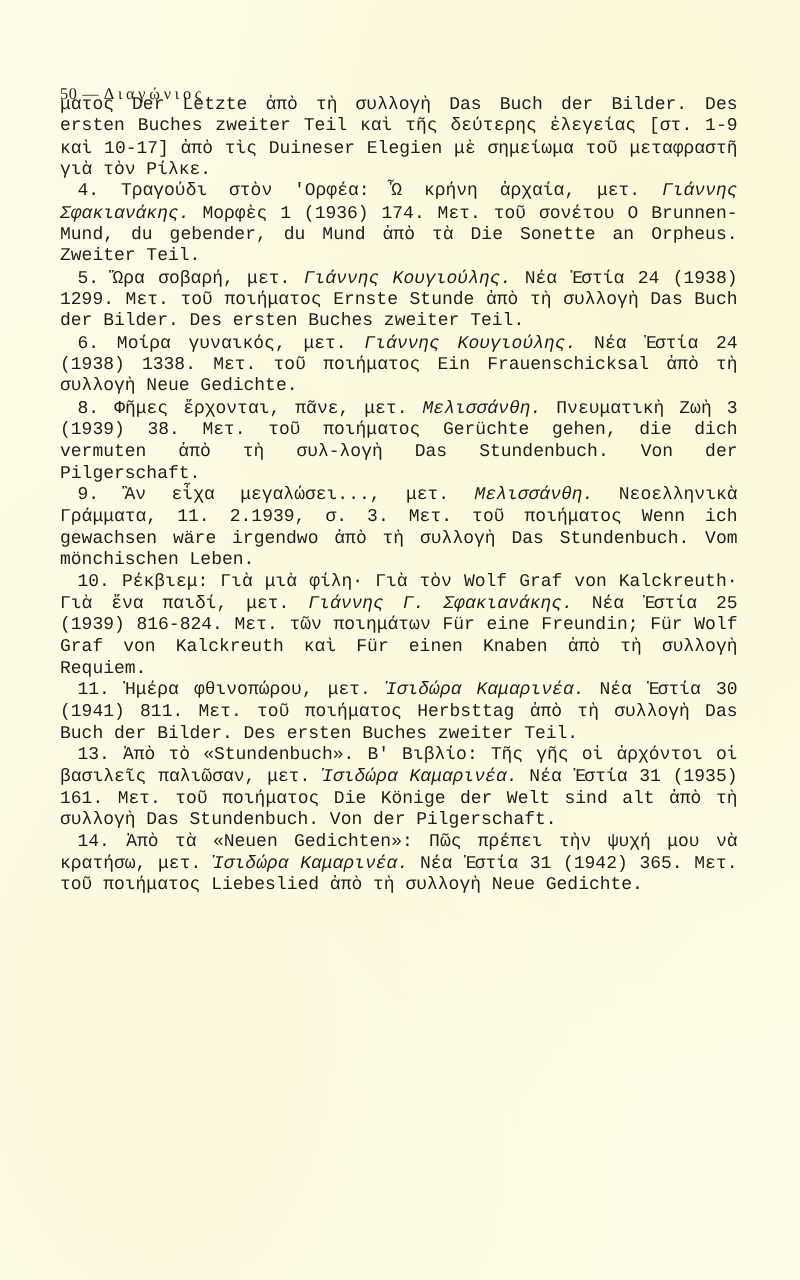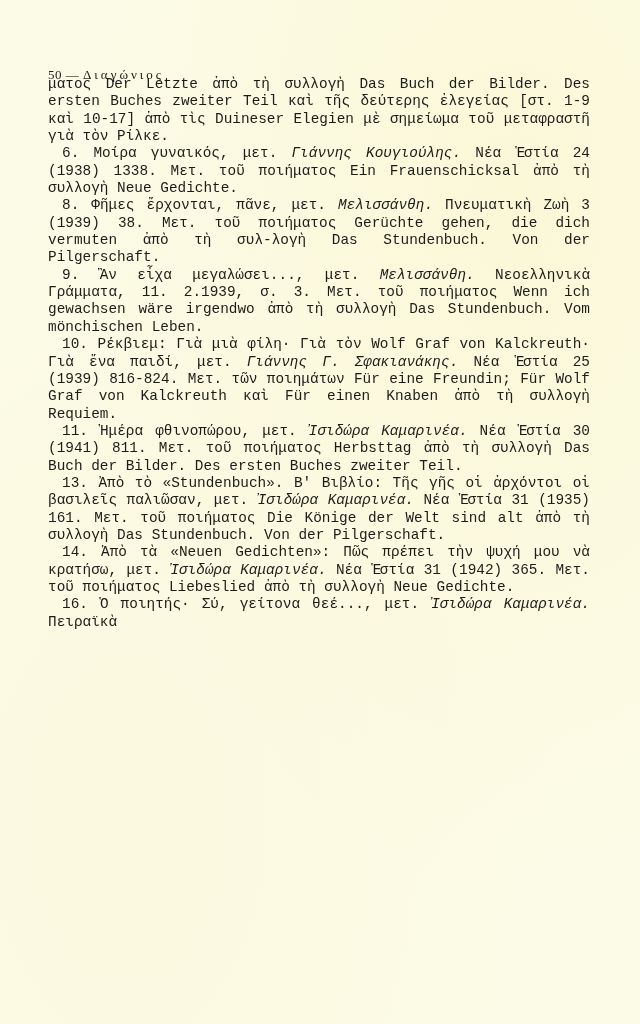--- a/index.html
+++ b/index.html
@@ -36,23 +36,24 @@
 <div class="page">
   <div class="running-head">
     <span>50</span>
     <span>—</span>
     <span class="title">Διαγώνιος</span>
   </div>
 
   <div class="body">
     <p class="lead">ματος Der Letzte ἀπὸ τὴ συλλογὴ Das Buch der Bilder. Des ersten Buches zweiter Teil καὶ τῆς δεύτερης ἐλεγείας [στ. 1-9 καὶ 10-17] ἀπὸ τὶς Duineser Elegien μὲ σημείωμα τοῦ μεταφραστῆ γιὰ τὸν Ρίλκε.</p>
     <div id="entries">
+        <p class="entry"><span>4.</span> <span>Τραγούδι στὸν 'Ορφέα: Ὦ κρήνη ἀρχαία, μετ.</span> <span class="tr">Γιάννης Σφακιανάκης.</span> <span>Μορφὲς 1 (1936) 174. Μετ. τοῦ σονέτου O Brunnen-Mund, du gebender, du Mund ἀπὸ τὰ Die Sonette an Orpheus. Zweiter Teil.</span></p>
+        <p class="entry"><span>5.</span> <span>Ὥρα σοβαρή, μετ.</span> <span class="tr">Γιάννης Κουγιούλης.</span> <span>Νέα Ἑστία 24 (1938) 1299. Μετ. τοῦ ποιήματος Ernste Stunde ἀπὸ τὴ συλλογὴ Das Buch der Bilder. Des ersten Buches zweiter Teil.</span></p>
         <p class="entry"><span>6.</span> <span>Μοίρα γυναικός, μετ.</span> <span class="tr">Γιάννης Κουγιούλης.</span> <span>Νέα Ἑστία 24 (1938) 1338. Μετ. τοῦ ποιήματος Ein Frauenschicksal ἀπὸ τὴ συλλογὴ Neue Gedichte.</span></p>
         <p class="entry"><span>8.</span> <span>Φῆμες ἔρχονται, πᾶνε, μετ.</span> <span class="tr">Μελισσάνθη.</span> <span>Πνευματικὴ Ζωὴ 3 (1939) 38. Μετ. τοῦ ποιήματος Gerüchte gehen, die dich vermuten ἀπὸ τὴ συλ-λογὴ Das Stundenbuch. Von der Pilgerschaft.</span></p>
         <p class="entry"><span>9.</span> <span>Ἂν εἶχα μεγαλώσει..., μετ.</span> <span class="tr">Μελισσάνθη.</span> <span>Νεοελληνικὰ Γράμματα, 11. 2.1939, σ. 3. Μετ. τοῦ ποιήματος Wenn ich gewachsen wäre irgendwo ἀπὸ τὴ συλλογὴ Das Stundenbuch. Vom mönchischen Leben.</span></p>
         <p class="entry"><span>10.</span> <span>Ρέκβιεμ: Γιὰ μιὰ φίλη· Γιὰ τὸν Wolf Graf von Kalckreuth· Γιὰ ἕνα παιδί, μετ.</span> <span class="tr">Γιάννης Γ. Σφακιανάκης.</span> <span>Νέα Ἑστία 25 (1939) 816-824. Μετ. τῶν ποιημάτων Für eine Freundin; Für Wolf Graf von Kalckreuth καὶ Für einen Knaben ἀπὸ τὴ συλλογὴ Requiem.</span></p>
         <p class="entry"><span>11.</span> <span>Ἡμέρα φθινοπώρου, μετ.</span> <span class="tr">Ἰσιδώρα Καμαρινέα.</span> <span>Νέα Ἑστία 30 (1941) 811. Μετ. τοῦ ποιήματος Herbsttag ἀπὸ τὴ συλλογὴ Das Buch der Bilder. Des ersten Buches zweiter Teil.</span></p>
         <p class="entry"><span>13.</span> <span>Ἀπὸ τὸ «Stundenbuch». Β' Βιβλίο: Τῆς γῆς οἱ ἀρχόντοι οἱ βασιλεῖς παλιῶσαν, μετ.</span> <span class="tr">Ἰσιδώρα Καμαρινέα.</span> <span>Νέα Ἑστία 31 (1935) 161. Μετ. τοῦ ποιήματος Die Könige der Welt sind alt ἀπὸ τὴ συλλογὴ Das Stundenbuch. Von der Pilgerschaft.</span></p>
         <p class="entry"><span>14.</span> <span>Ἀπὸ τὰ «Neuen Gedichten»: Πῶς πρέπει τὴν ψυχή μου νὰ κρατήσω, μετ.</span> <span class="tr">Ἰσιδώρα Καμαρινέα.</span> <span>Νέα Ἑστία 31 (1942) 365. Μετ. τοῦ ποιήματος Liebeslied ἀπὸ τὴ συλλογὴ Neue Gedichte.</span></p>
-        <p class="entry"><span>16.</span> <span>Ὁ ποιητής· Σύ, γείτονα θεέ..., μετ.</span> <span class="tr">Ἰσιδώρα Καμαρινέα.</span> <span>Πειραϊκὰ</span></p>
       </div>
   </div>
 </div>
 
 </body></html>

